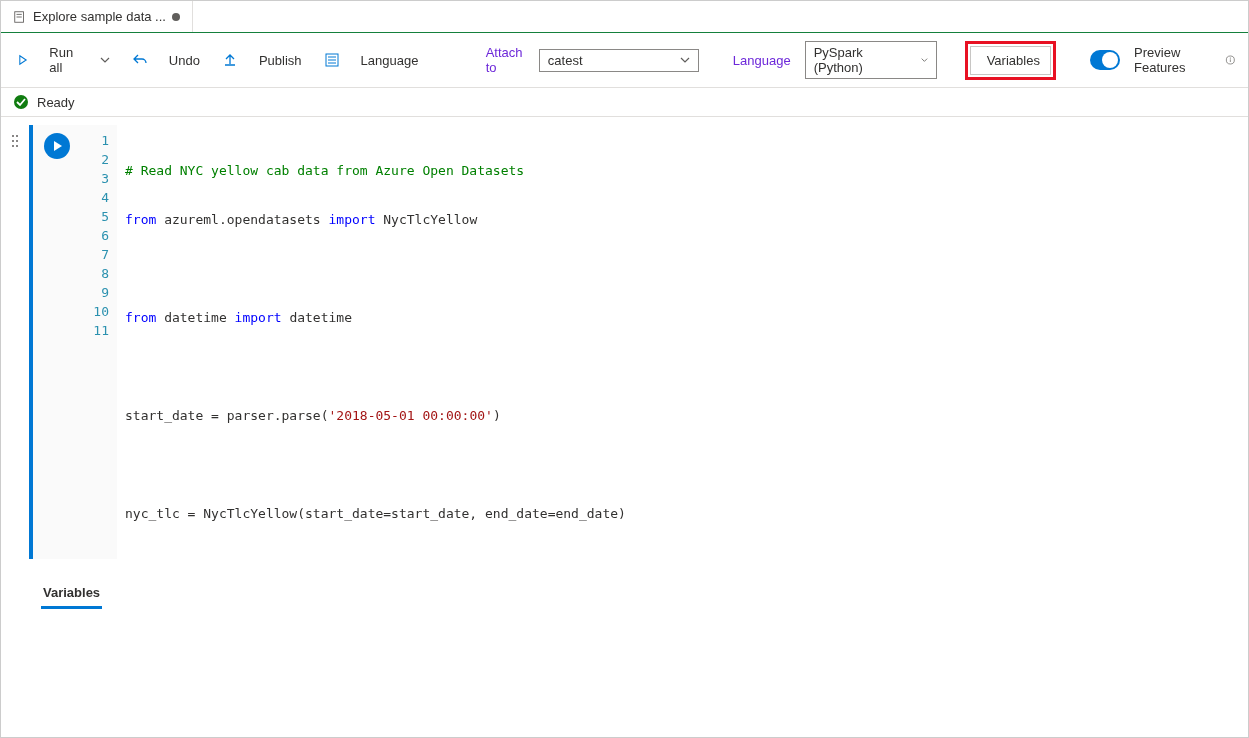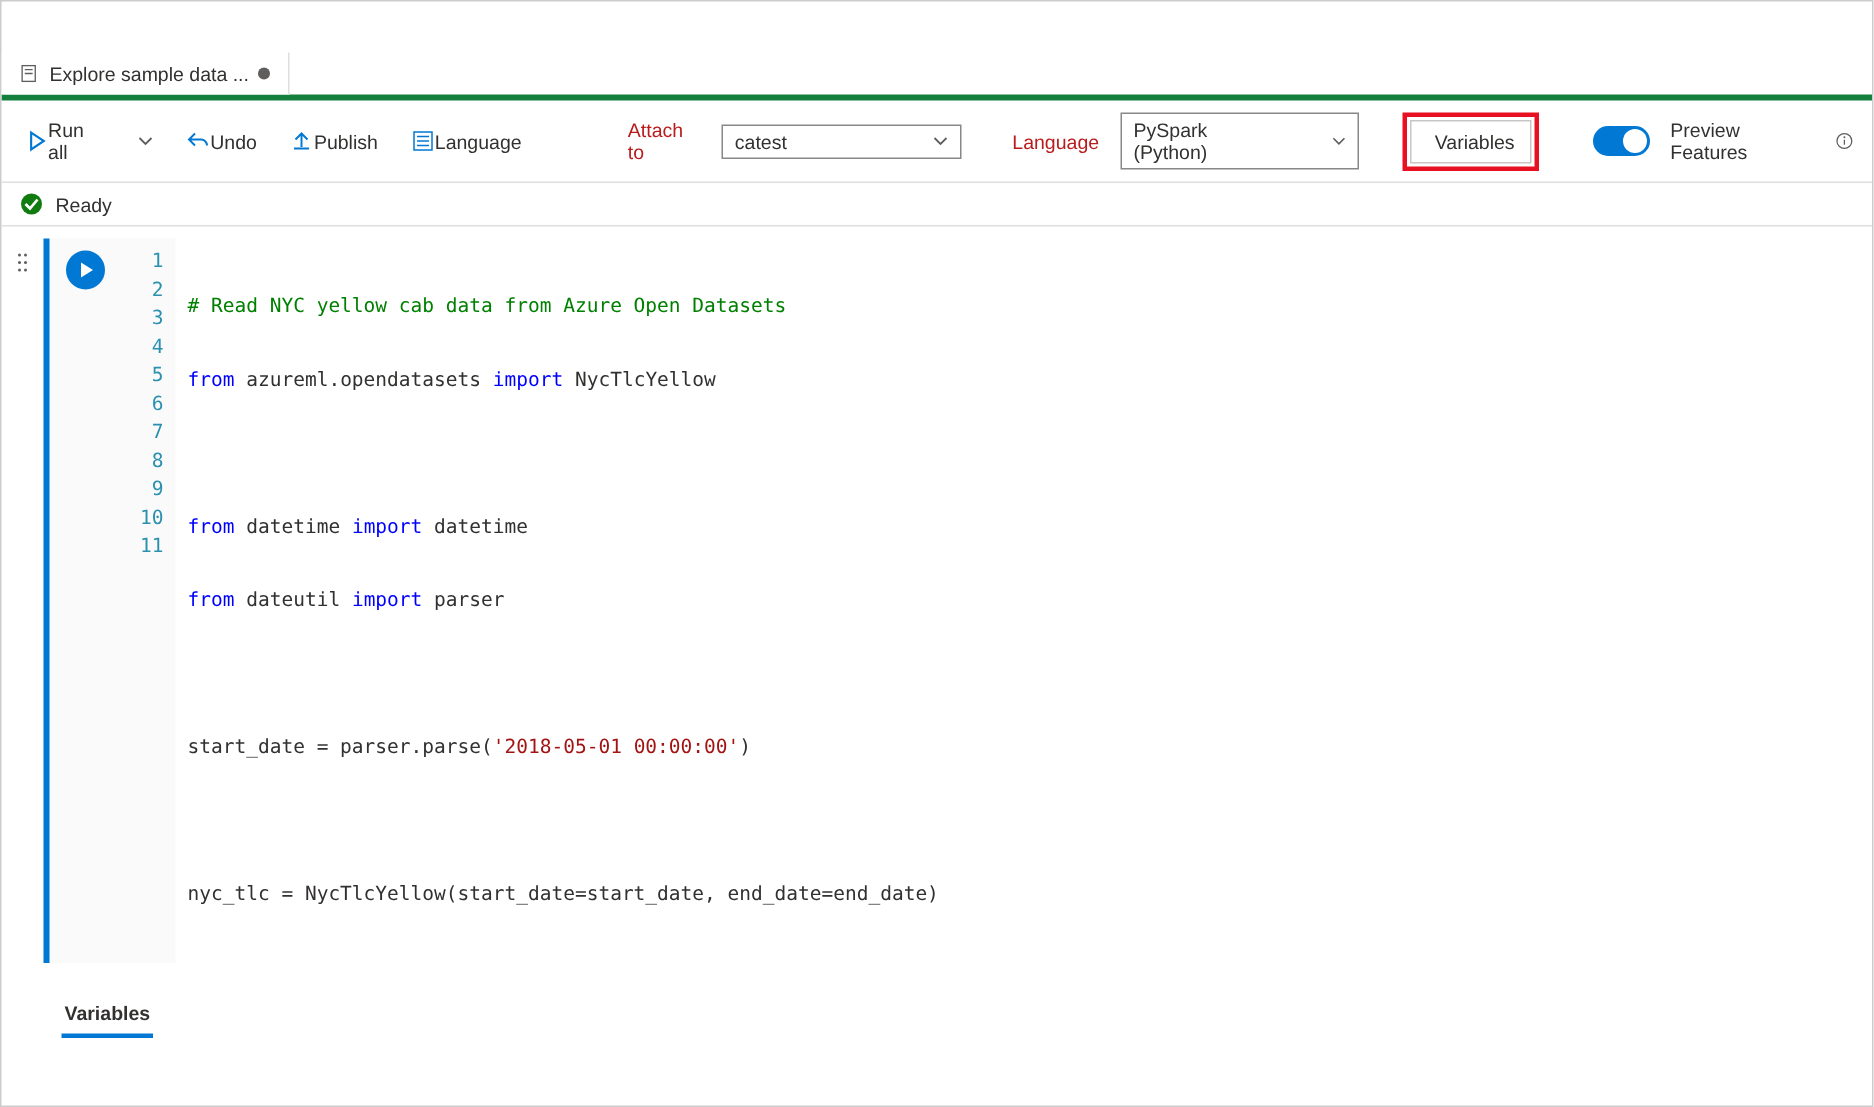--- a/index.html
+++ b/index.html
@@ -1,24 +1,24 @@
 <!DOCTYPE html>
 <html><head>
 <meta charset="utf-8">
 <style>
   * { box-sizing: border-box; margin: 0; padding: 0; }
   body { font-family: "Segoe UI", Arial, sans-serif; font-size: 13px; color: #323130; background: #fff; width: 1249px; height: 738px; border: 1px solid #ccc; overflow: hidden; }
-  .tab-bar { display: flex; align-items: center; height: 32px; border-bottom: 4px solid #15803d; margin-top: 34px; }
+  .tab-bar { display: flex; align-items: center; height: 32px; border-bottom: 1px solid #15803d; }
   .tab { display: flex; align-items: center; gap: 6px; padding: 0 12px; height: 100%; border-right: 1px solid #e1dfdd; background: #fff; cursor: pointer; }
   .tab .icon { width: 14px; height: 14px; }
   .dot { width: 8px; height: 8px; border-radius: 50%; background: #605e5c; }
   .toolbar { display: flex; align-items: center; gap: 14px; padding: 8px 12px; border-bottom: 1px solid #e1dfdd; }
-  .tb-btn { display: flex; align-items: center; gap: 0; color: #323130; cursor: pointer; padding: 4px 4px; }
+  .tb-btn { display: flex; align-items: center; gap: 21px; color: #323130; cursor: pointer; padding: 4px 4px; }
   .tb-btn .icon { width: 16px; height: 16px; }
-  .label { color: #b91c1c; margin-left: 20px; }
+  .label { color: #6d28d9; margin-left: 20px; }
   .select { display: flex; align-items: center; justify-content: space-between; border: 1px solid #8a8886; padding: 3px 8px; min-width: 120px; cursor: pointer; gap: 38px; }
   .select.wide { min-width: 160px; }
   .chev { width: 10px; height: 10px; }
   .variables-btn { display: flex; align-items: center; gap: 6px; border: 1px solid #c8c6c4; padding: 6px 10px; cursor: pointer; outline: 3px solid #e81123; outline-offset: 2px; }
   .toggle { width: 40px; height: 20px; border-radius: 10px; background: #0078d4; position: relative; }
   .toggle::after { content:""; position:absolute; right:2px; top:2px; width:16px; height:16px; background:#fff; border-radius:50%; }
   .status-bar { display:flex; align-items:center; gap:8px; padding:6px 12px; border-bottom:1px solid #e1dfdd; }
   .check { width:16px; height:16px; }
   .main { display:flex; }
   .drag-handle { width:28px; display:flex; align-items:flex-start; justify-content:center; padding-top:16px; cursor:grab;}
@@ -158,21 +158,20 @@
         <div>8</div>
         <div>9</div>
         <div>10</div>
         <div>11</div>
     </div>
     <div class="code">
       <div><span class="cm"># Read NYC yellow cab data from Azure Open Datasets</span></div>
       <div><span class="kw">from</span> azureml.opendatasets <span class="kw">import</span> NycTlcYellow</div>
       <div>&nbsp;</div>
       <div><span class="kw">from</span> datetime <span class="kw">import</span> datetime</div>
-      <div><span class="kw">from</span> dateutil <span class="kw">import</span> parser</div>
       <div>&nbsp;</div>
       <div>start_date = parser.parse(<span class="str">'2018-05-01 00:00:00'</span>)</div>
       <div>&nbsp;</div>
       <div>nyc_tlc = NycTlcYellow(start_date=start_date, end_date=end_date)</div>
     </div>
   </div>
 </div>
 
 <div class="panel-tabs">
   <div class="panel-tab active">Variables</div>

